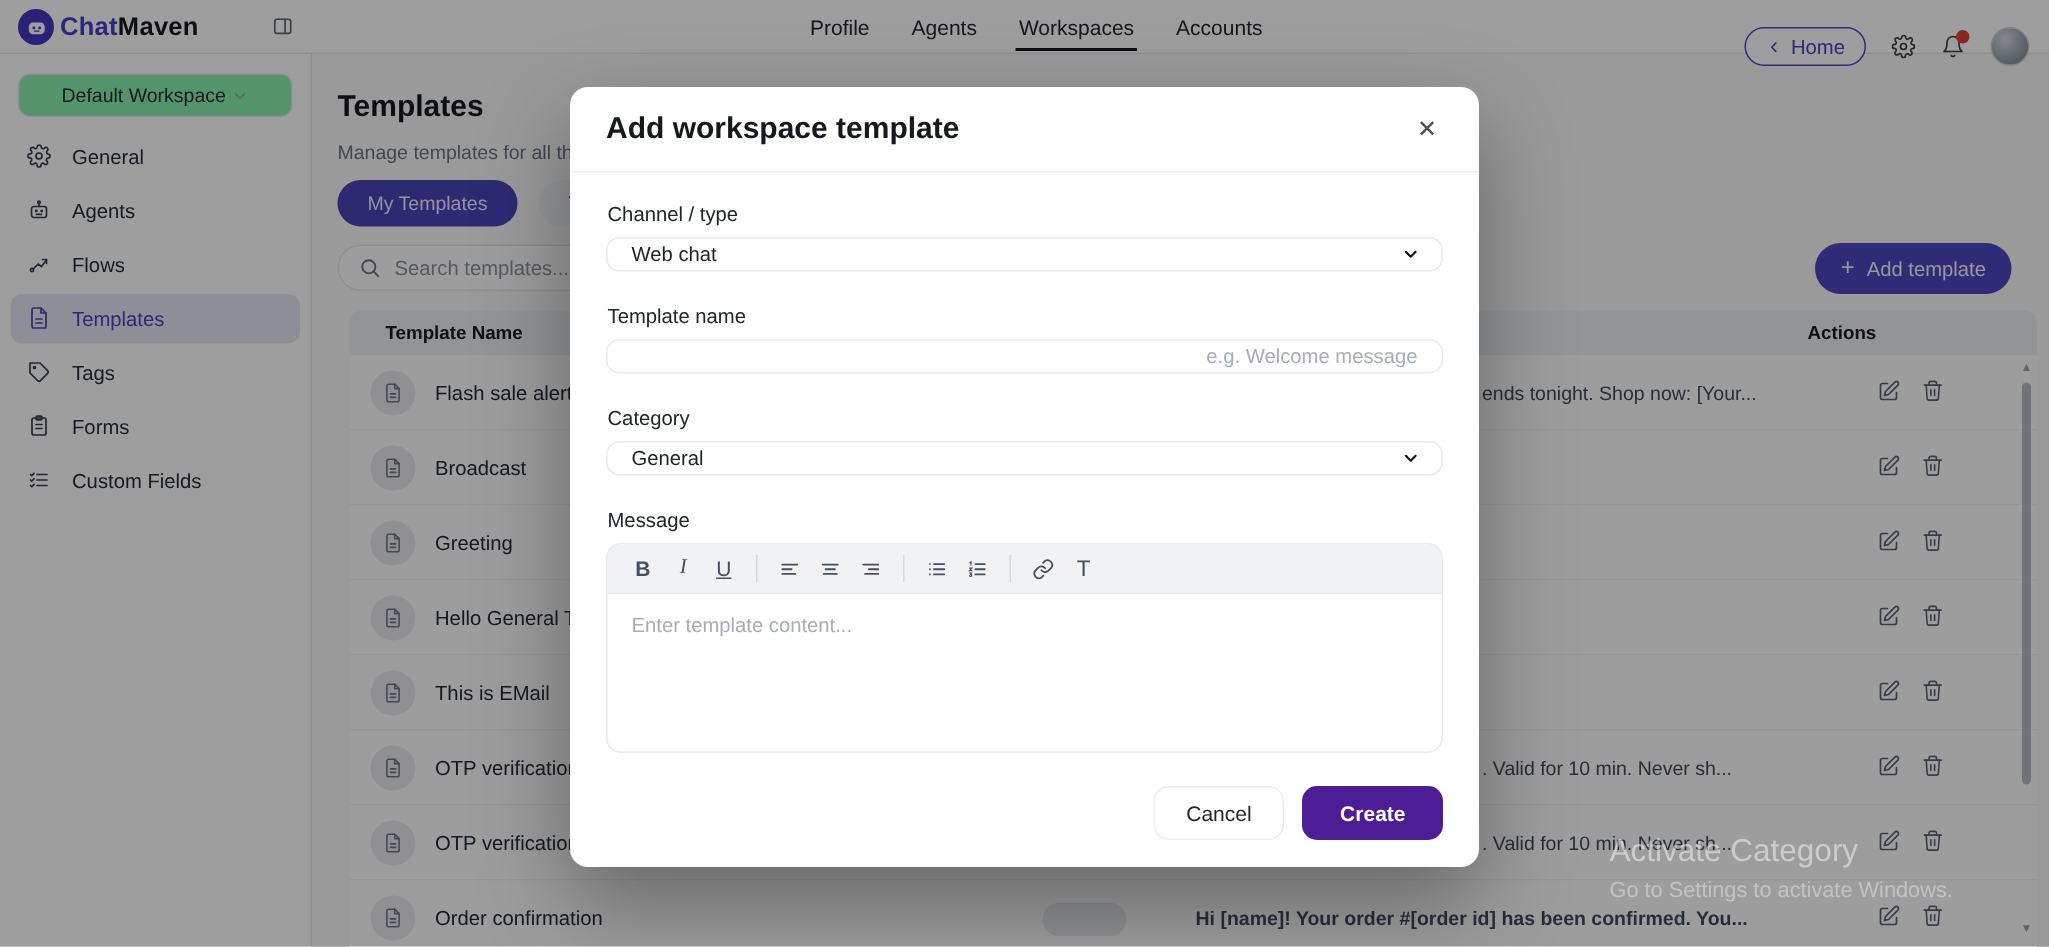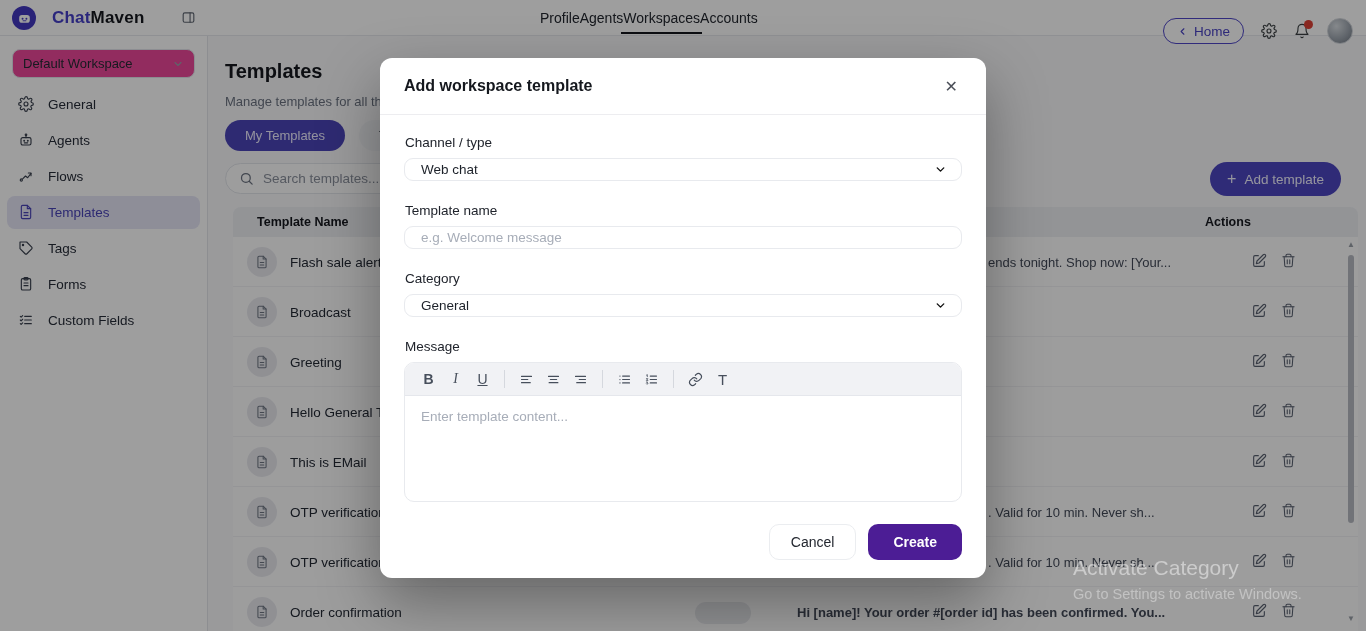--- a/index.html
+++ b/index.html
@@ -2,37 +2,37 @@
 <html><head>
 <meta charset="utf-8">
 <style>
   * { margin:0; padding:0; box-sizing:border-box; }
   html,body { width:1366px; height:631px; overflow:hidden; }
   body { font-family:"Liberation Sans", sans-serif; background:#f8f9fb; position:relative; color:#1c212b; }
   svg { display:block; }
 
   
   .navbar { position:absolute; top:0; left:0; right:0; height:36px; background:#fff; border-bottom:1px solid #e7e9ee; z-index:10; }
-  .brand { position:absolute; left:12px; top:0; height:36px; display:flex; align-items:center; gap:16px; }
+  .brand { position:absolute; left:12px; top:0; height:36px; display:flex; align-items:center; gap:4px; }
   .brand-logo { width:24px; height:24px; border-radius:50%; background:#4338c0; display:flex; align-items:center; justify-content:center; }
   .brand-text { font-size:17px; font-weight:700; letter-spacing:.2px; }
   .brand-text .b1 { color:#4640c8; } .brand-text .b2 { color:#15181e; }
   .panel-toggle { position:absolute; left:181px; top:10px; color:#5f6672; }
-  .nav-links { position:absolute; left:540px; top:0; height:36px; display:flex; align-items:center; }
+  .nav-links { position:absolute; left:540px; top:0; height:36px; display:flex; align-items:center; gap:28px; }
   .nav-link { font-size:14px; color:#23272f; position:relative; cursor:default; }
   .nav-link.active::after { content:""; position:absolute; left:-2px; right:-2px; bottom:-8px; height:2px; background:#15181e; }
   .nav-right { position:absolute; right:13px; top:13px; height:36px; display:flex; align-items:center; gap:17px; }
   .home-btn { height:26px; padding:0 13px; border:1.5px solid #4f46c8; border-radius:14px; color:#4a43c4; font-size:13.5px; display:flex; align-items:center; gap:6px; background:#fff; }
   .icon-btn { color:#3c4043; position:relative; }
   .noti-dot { position:absolute; top:-3px; right:-3px; width:9px; height:9px; border-radius:50%; background:#dd4136; }
   .avatar { width:26px; height:26px; border-radius:50%; background:radial-gradient(circle at 35% 30%, #d8dde2, #99a1ab 60%, #6e7680); border:1px solid #cfd3d9; }
 
   
   .sidebar { position:absolute; top:36px; left:0; bottom:0; width:208px; background:#fff; border-right:1px solid #e4e6ea; z-index:5; }
-  .ws-select { margin:13px 12px 10px; height:29px; border:1px solid #e2e4ea; border-radius:8px; display:flex; align-items:center; justify-content:space-between; padding:0 10px; font-size:13px; color:#262b35; background:#ec4899; }
+  .ws-select { margin:13px 12px 10px; height:29px; border:1px solid #e2e4ea; border-radius:8px; display:flex; align-items:center; justify-content:space-between; padding:0 28px; font-size:13px; color:#262b35; background:#86efac; }
   .ws-select .chev { color:#9aa0ab; }
   .side-item { height:33px; margin:3px 7px 0; border-radius:8px; display:flex; align-items:center; gap:13px; padding:0 11px; font-size:13.5px; color:#262c38; }
   .side-item .s-ic { color:#39404e; width:17px; height:17px; flex:none; }
   .side-item.active { background:#e5e5f6; color:#4a44b8; }
   .side-item.active .s-ic { color:#4a44b8; }
 
   
   .main { position:absolute; left:208px; top:36px; right:0; bottom:0; }
   .page-title { position:absolute; left:17px; top:24px; font-size:20px; font-weight:700; color:#15181e; }
   .page-sub { position:absolute; left:17px; top:58px; font-size:13px; color:#6b7280; white-space:nowrap; }
@@ -62,28 +62,28 @@
   .act-edit { left:1018px; } .act-del { left:1048px; }
   .tscroll { position:absolute; right:2px; top:36px; bottom:10px; width:10px; }
   .tscroll .arrow { position:absolute; left:1px; width:8px; height:8px; color:#9aa0a8; font-size:8px; line-height:8px; text-align:center; }
   .tscroll .up { top:-2px; } .tscroll .down { bottom:-2px; }
   .tscroll .thumb { position:absolute; left:2px; top:12px; width:6px; height:268px; border-radius:3px; background:#b7bac2; }
 
   
   .overlay { position:absolute; inset:0; background:rgba(0,0,0,.38); z-index:40; }
   .modal { position:absolute; left:380px; top:58px; width:606px; height:520px; background:#fff; border-radius:12px; box-shadow:0 24px 60px rgba(0,0,0,.35); z-index:100; }
   .m-header { height:57px; border-bottom:1px solid #ededf0; display:flex; align-items:center; justify-content:space-between; padding:0 24px; }
-  .m-title { font-size:16px; font-weight:700; color:#15181e; }
+  .m-title { font-size:20px; font-weight:700; color:#15181e; }
   .m-close { background:none; border:none; font-size:16px; color:#4b4f58; padding:2px 4px; font-family:inherit; }
   .m-body { padding:20px 24px 0; }
   .f-label { display:block; font-size:13.5px; color:#20242c; margin:0 0 8px 1px; font-weight:500; }
   .control { width:100%; height:23px; border:1.5px solid #e8eaee; border-radius:9px; background:#fff; font-size:13.5px; color:#1c2129; }
   .select { display:flex; align-items:center; justify-content:space-between; padding:0 14px 0 16px; margin-bottom:22px; }
   .select .chevb { color:#111; }
-  input.control { padding:0 16px; margin-bottom:22px; outline:none; font-family:inherit; }
+  input.control { padding:0 16px; margin-bottom:22px; outline:none; font-family:inherit;text-align:right; }
   input.control::placeholder { color:#a7adb8; }
   .editor { border:1.5px solid #e8eaee; border-radius:10px; height:140px; overflow:hidden; }
   .editor-toolbar { height:33px; background:#f1f2f5; border-bottom:1px solid #e5e7ec; display:flex; align-items:center; padding:0 10px; }
   .tb-btn { min-width:27px; height:24px; display:flex; align-items:center; justify-content:center; color:#474f5c; font-size:14px; background:none; border:none; border-radius:4px; font-family:inherit; }
   .tb-b { font-weight:700; } .tb-i { font-style:italic; font-family:"Liberation Serif", serif; } .tb-u { text-decoration:underline; }
   .tb-t { font-size:15px; }
   .tb-sep { width:1px; height:18px; background:#d5d8de; margin:0 8px; }
   .editor-content { padding:13px 16px; font-size:13.5px; color:#a7adb8; height:105px; }
   .m-footer { position:absolute; right:24px; bottom:18px; display:flex; gap:12px; }
   .btn-cancel { height:36px; padding:0 21px; border-radius:10px; background:#fff; border:1.5px solid #ebedf0; font-size:14px; color:#23272f; font-family:inherit; }

